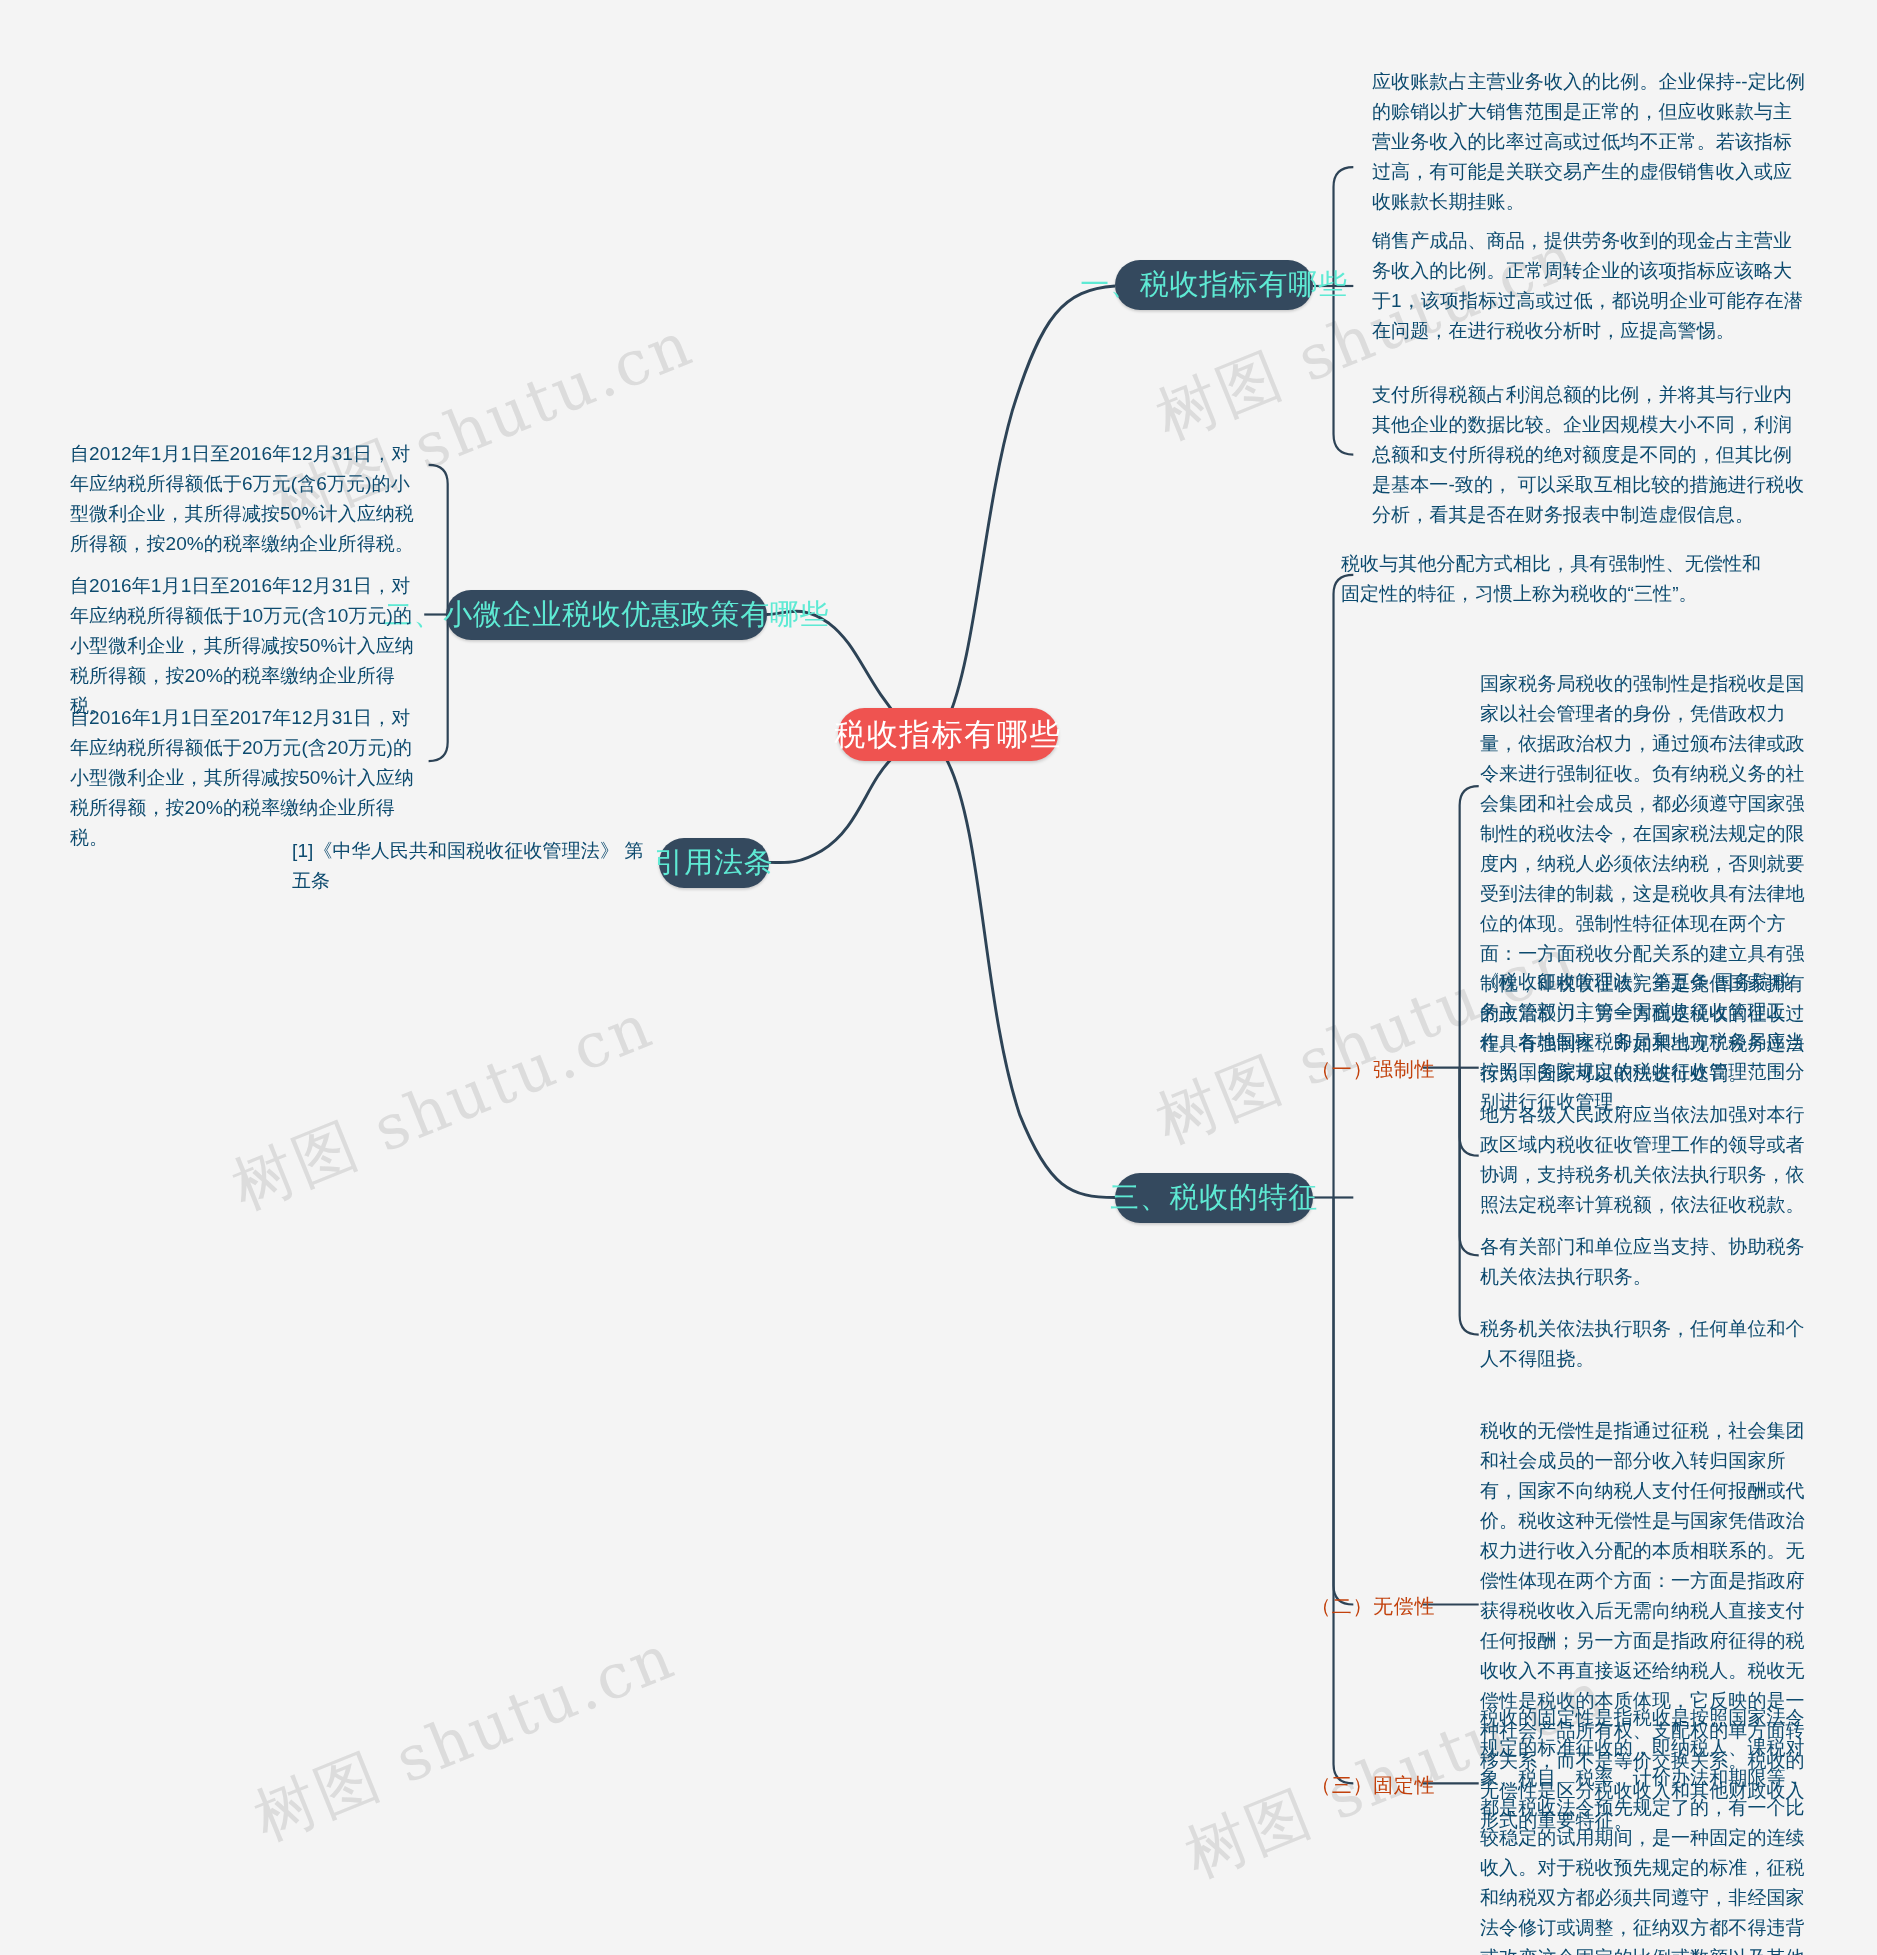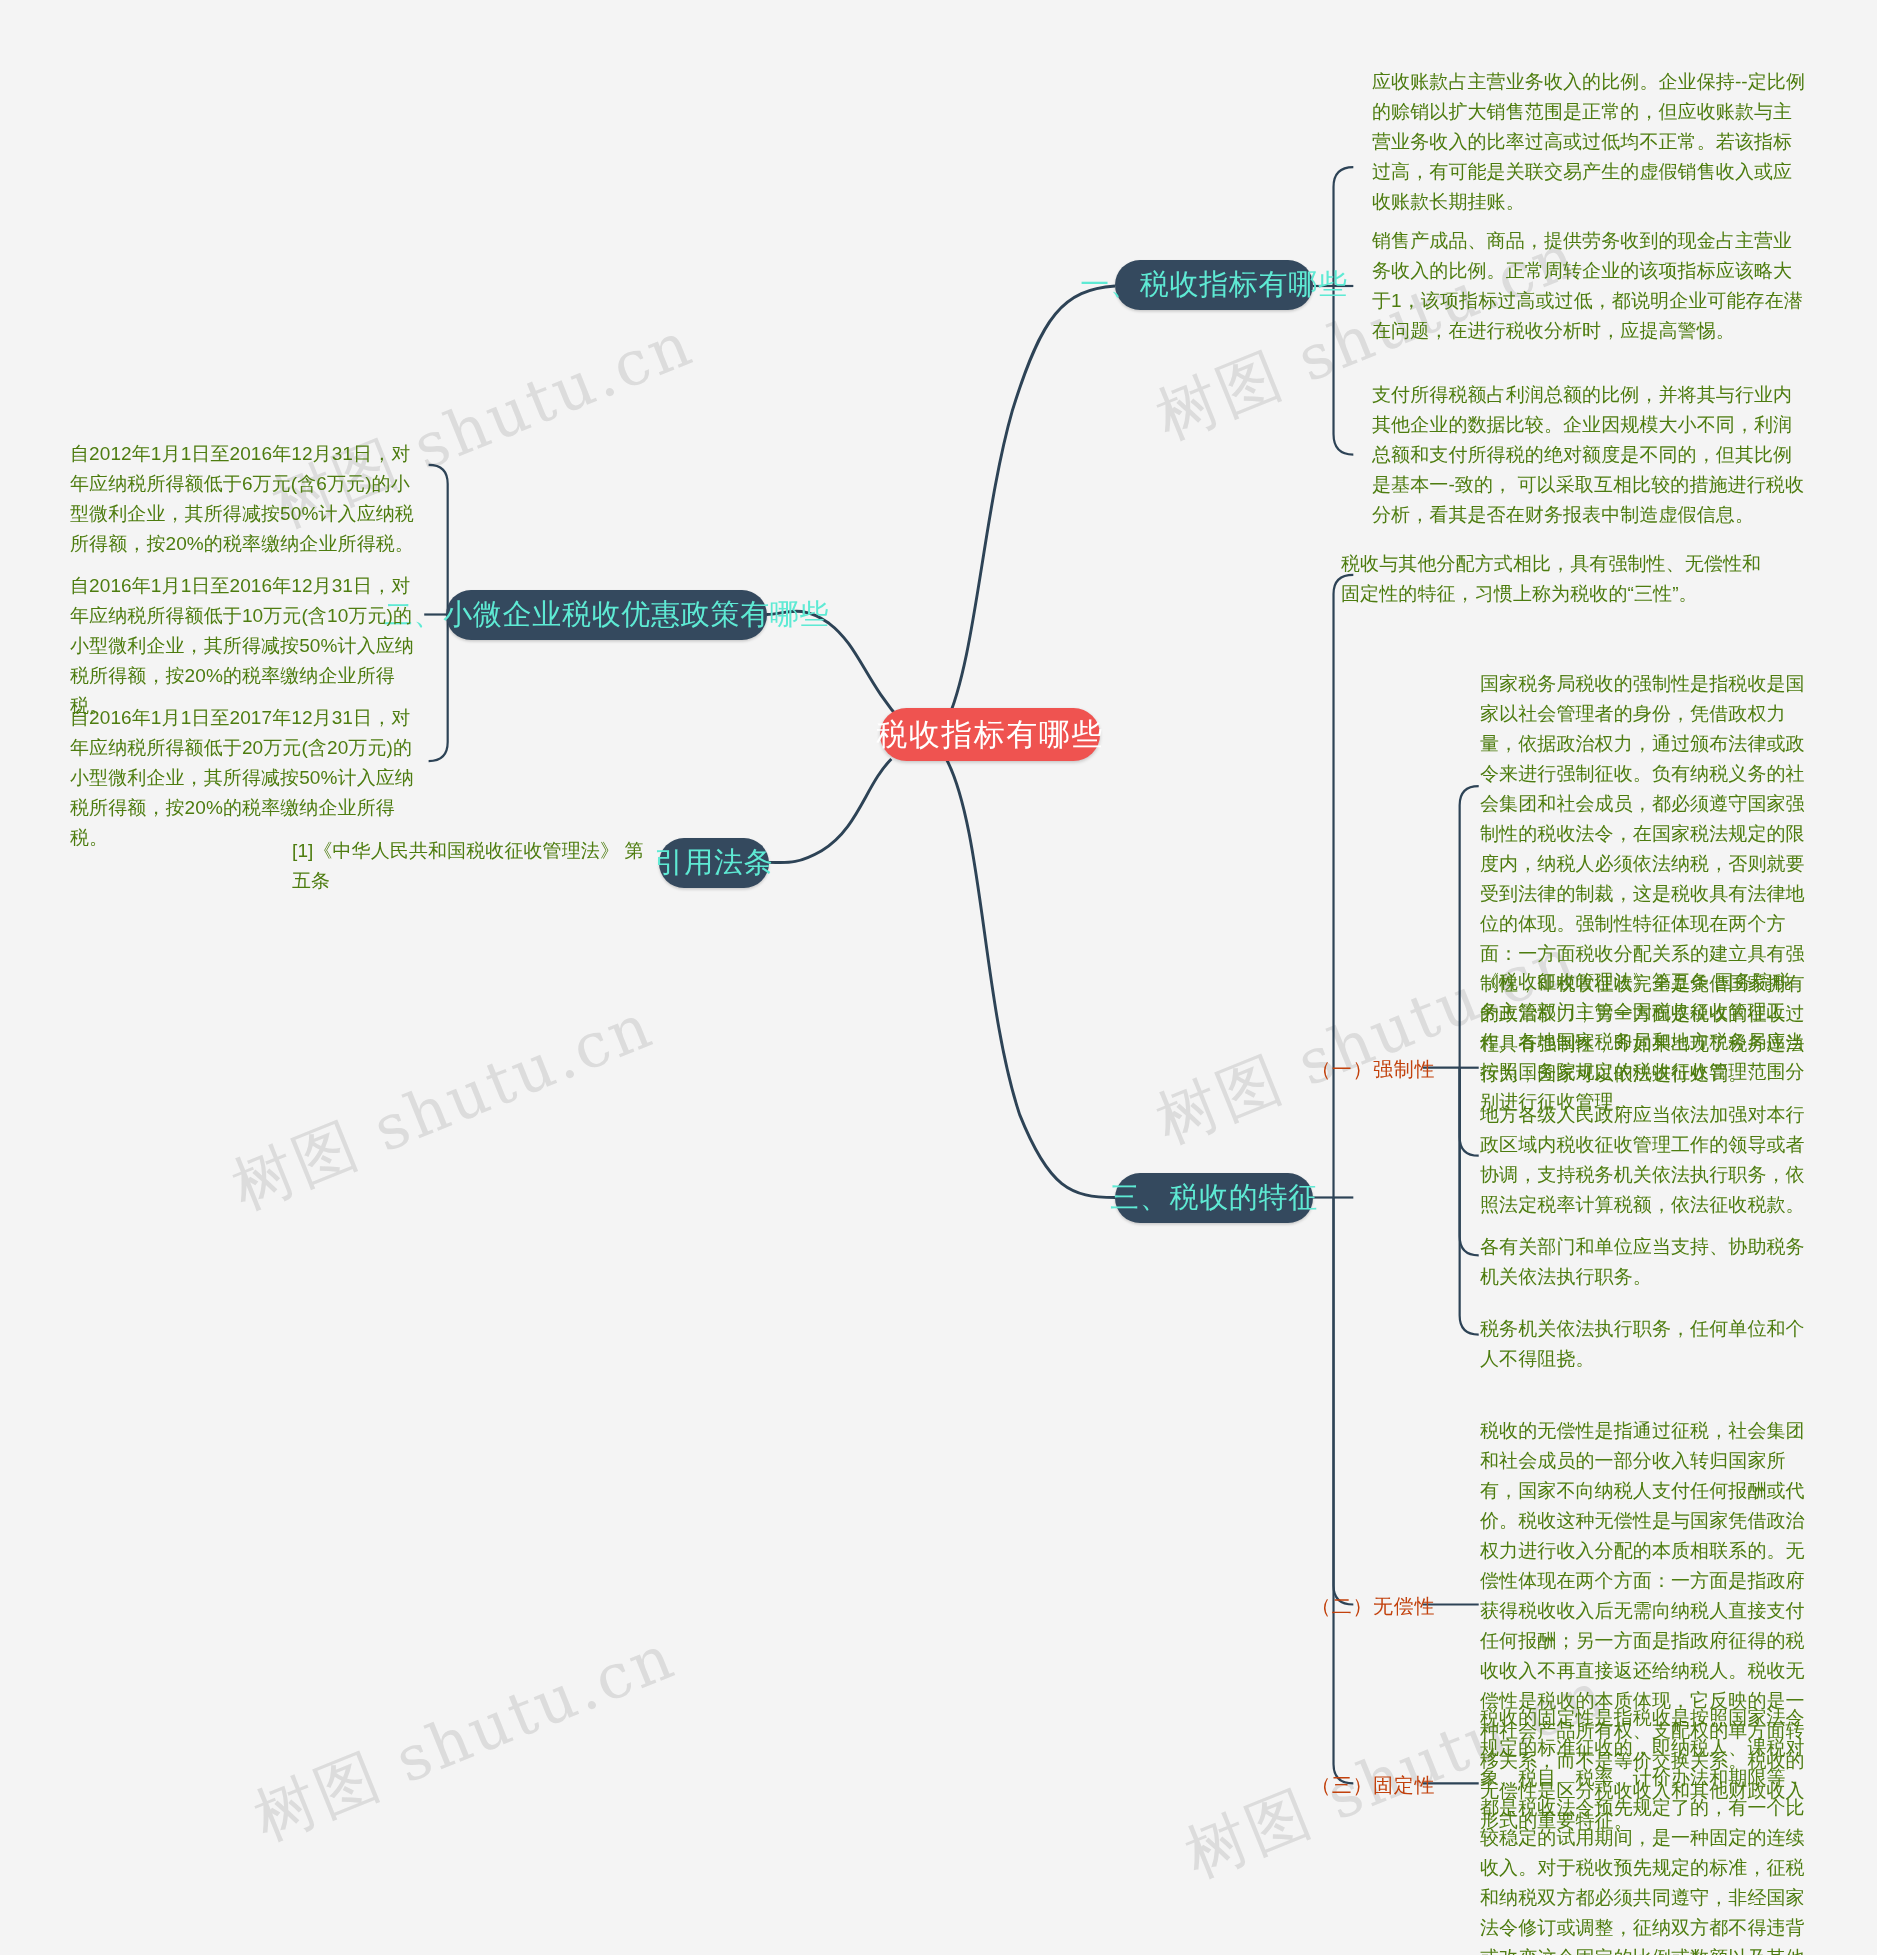--- a/index.html
+++ b/index.html
@@ -53,25 +53,24 @@
     color:#ffffff;
     border-radius:34px;
     display:flex;
     align-items:center;
     justify-content:center;
     font-size:31px;
     letter-spacing:1.5px;
     padding:0 34px;
     white-space:nowrap;
     box-shadow:0 1.5px 3.7px rgba(0,0,0,.20);
-    margin-left:42px;
   }
   .leaf {
     position:absolute;
-    color:#4d7c0f;
+    color:#0c4a6e;
     font-size:19px;
     line-height:1.58;
     letter-spacing:0.1px;
     text-align:justify;
   }
   .leaf.right { text-align:left; }
   .leaf.left  { text-align:left; }
   .sublabel {
     position:absolute;
     color:#c2410c;

